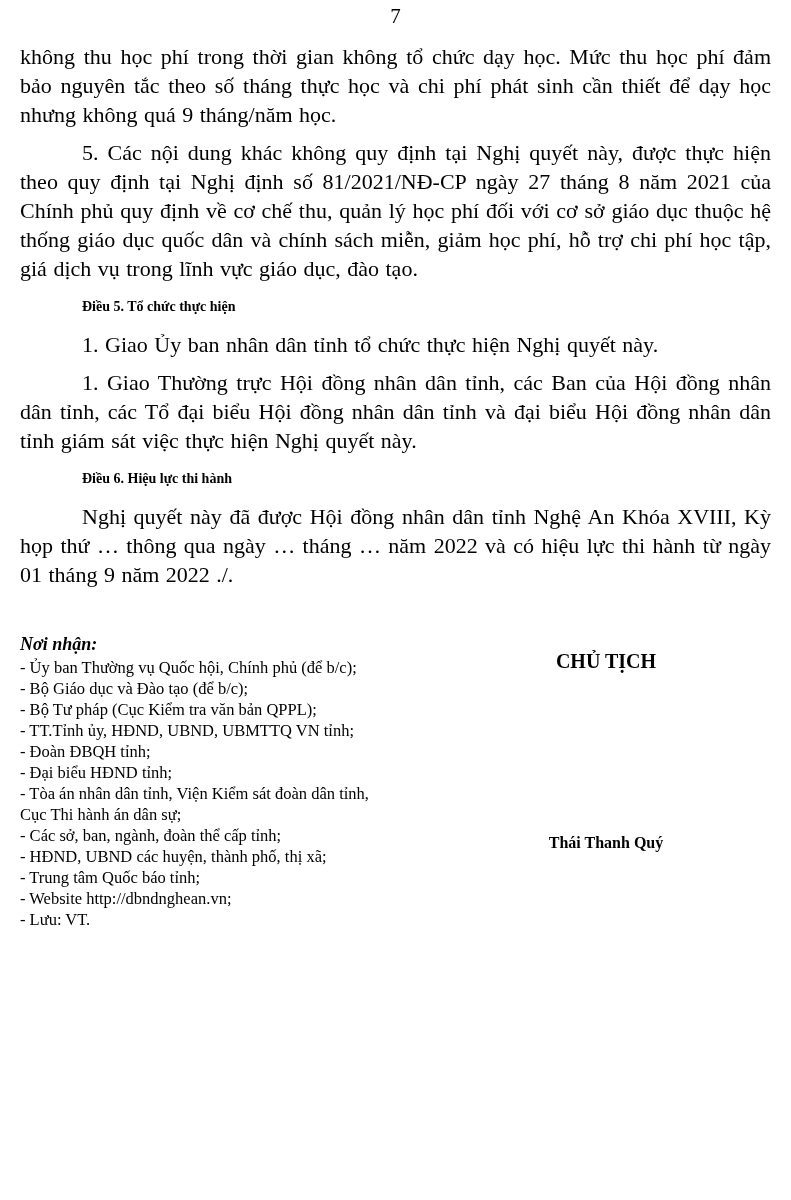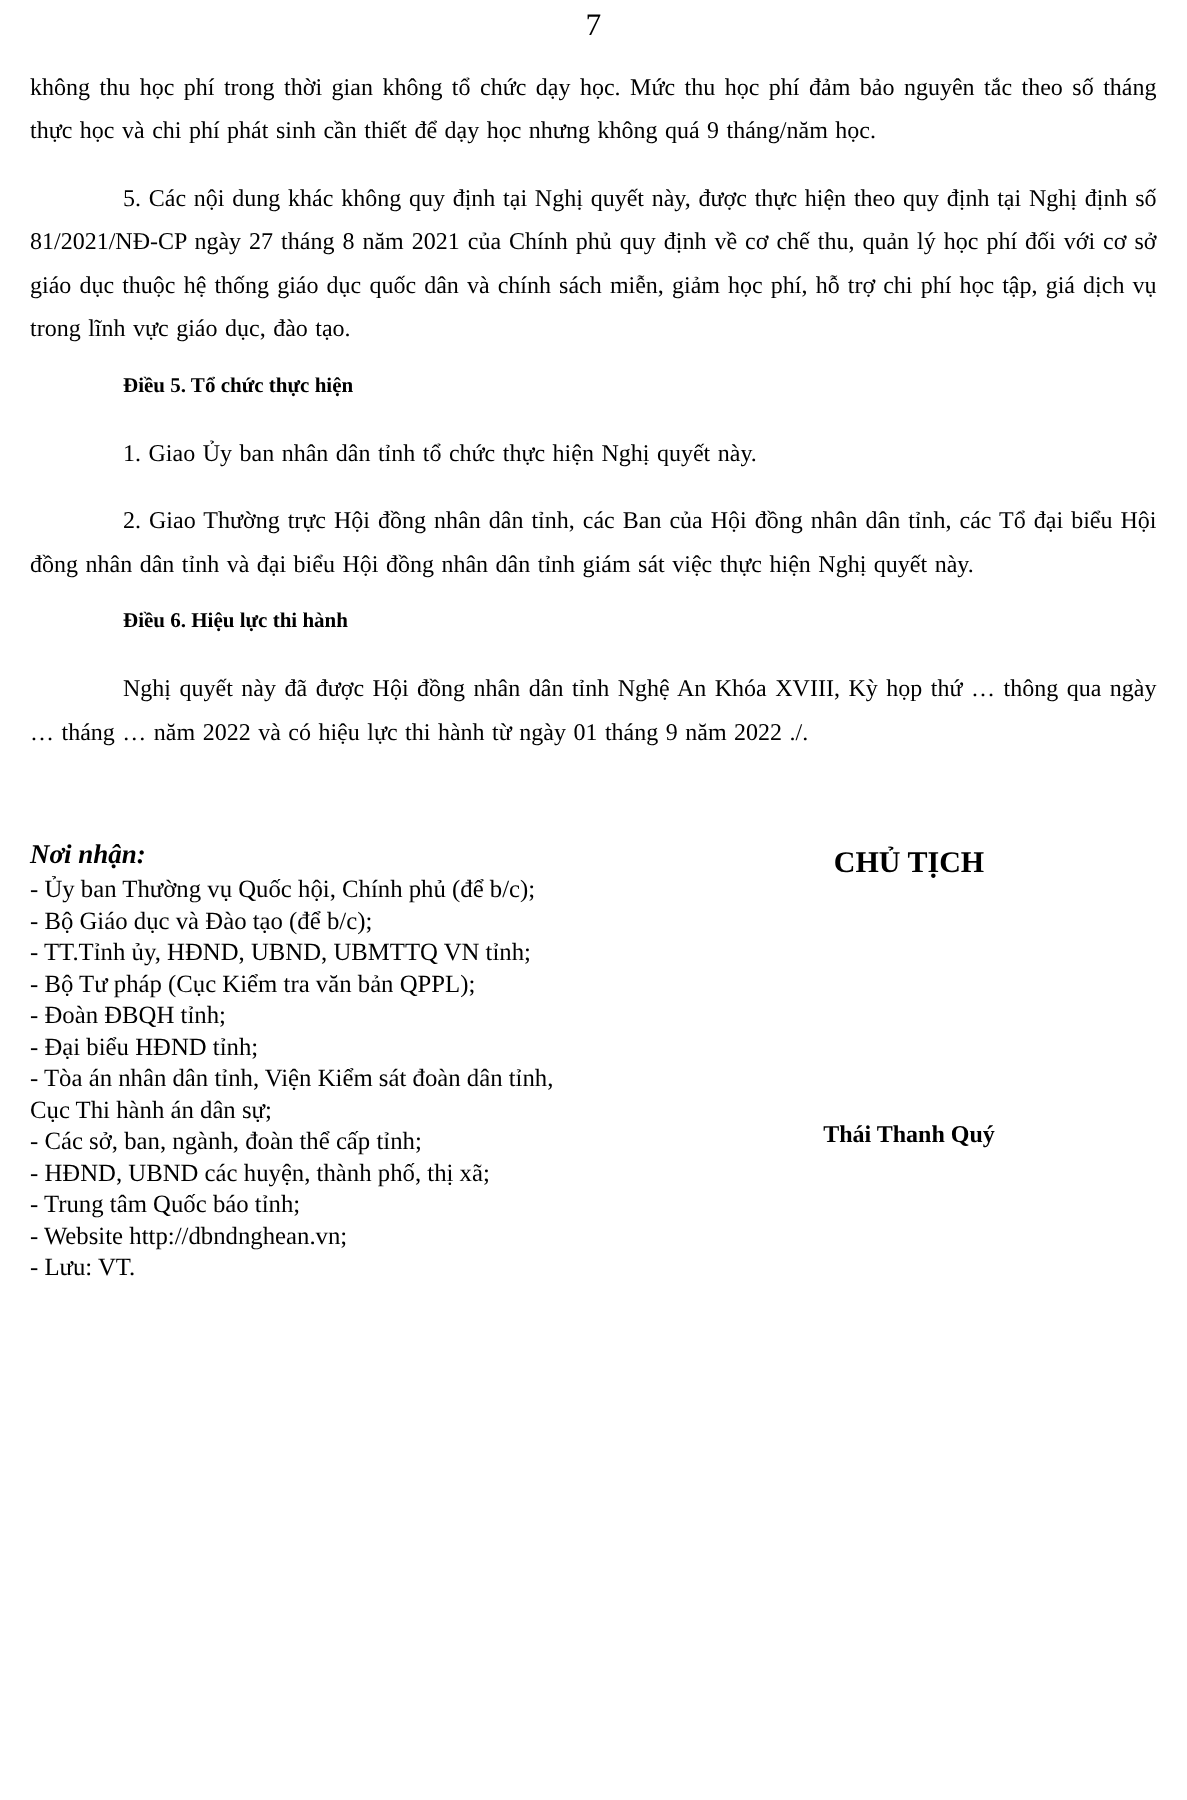--- a/index.html
+++ b/index.html
@@ -18,46 +18,45 @@
     padding: 4px 20px 0 20px;
     overflow: hidden;
   }
   .page-number {
     text-align: center;
     font-size: 21px;
     line-height: 24px;
     margin: 0 0 14px 0;
   }
   .para {
-    font-size: 16px;
+    font-size: 22px;
     line-height: 29px;
     text-align: justify;
     text-indent: 62px;
-    margin: 16px 0 9px 0;
+    margin: 0 0 9px 0;
     word-spacing: 1px;
   }
   .para.no-indent {
     text-indent: 0;
   }
   .heading {
     font-size: 14px;
     line-height: 29px;
     font-weight: bold;
     text-indent: 62px;
     margin: 4px 0 9px 0;
   }
   .footer {
     display: flex;
     flex-direction: row;
     margin-top: 44px;
   }
   .recipients {
     flex: 1 1 auto;
     max-width: 430px;
-    margin-top: 11px;
   }
   .recipients-label {
     font-size: 18px;
     line-height: 22px;
     font-weight: bold;
     font-style: italic;
     margin: 0 0 2px 0;
   }
   .recipient-line {
     font-size: 16.5px;
@@ -85,31 +84,31 @@
 <body>
 
 <div class="page">
 
   <p class="page-number">7</p>
 
   <p class="para no-indent">không thu học phí trong thời gian không tổ chức dạy học. Mức thu học phí đảm bảo nguyên tắc theo số tháng thực học và chi phí phát sinh cần thiết để dạy học nhưng không quá 9 tháng/năm học.</p>
   <p class="para">5. Các nội dung khác không quy định tại Nghị quyết này, được thực hiện theo quy định tại Nghị định số 81/2021/NĐ-CP ngày 27 tháng 8 năm 2021 của Chính phủ quy định về cơ chế thu, quản lý học phí đối với cơ sở giáo dục thuộc hệ thống giáo dục quốc dân và chính sách miễn, giảm học phí, hỗ trợ chi phí học tập, giá dịch vụ trong lĩnh vực giáo dục, đào tạo.</p>
   <p class="heading">Điều 5. Tổ chức thực hiện</p>
   <p class="para">1. Giao Ủy ban nhân dân tỉnh tổ chức thực hiện Nghị quyết này.</p>
-  <p class="para">2. Giao Thường trực Hội đồng nhân dân tỉnh, các Ban của Hội đồng nhân dân tỉnh, các Tổ đại biểu Hội đồng nhân dân tỉnh và đại biểu Hội đồng nhân dân tỉnh giám sát việc thực hiện Nghị quyết này.</p>
+  <p class="para">1. Giao Thường trực Hội đồng nhân dân tỉnh, các Ban của Hội đồng nhân dân tỉnh, các Tổ đại biểu Hội đồng nhân dân tỉnh và đại biểu Hội đồng nhân dân tỉnh giám sát việc thực hiện Nghị quyết này.</p>
   <p class="heading">Điều 6. Hiệu lực thi hành</p>
   <p class="para">Nghị quyết này đã được Hội đồng nhân dân tỉnh Nghệ An Khóa XVIII, Kỳ họp thứ … thông qua ngày … tháng … năm 2022 và có hiệu lực thi hành từ ngày 01 tháng 9 năm 2022 ./.</p>
 
   <div class="footer">
     <div class="recipients">
       <p class="recipients-label">Nơi nhận:</p>
       <div class="recipient-line">- Ủy ban Thường vụ Quốc hội, Chính phủ (để b/c);</div>
       <div class="recipient-line">- Bộ Giáo dục và Đào tạo (để b/c);</div>
+      <div class="recipient-line">- Bộ Tư pháp (Cục Kiểm tra văn bản QPPL);</div>
       <div class="recipient-line">- TT.Tỉnh ủy, HĐND, UBND, UBMTTQ VN tỉnh;</div>
-      <div class="recipient-line">- Bộ Tư pháp (Cục Kiểm tra văn bản QPPL);</div>
       <div class="recipient-line">- Đoàn ĐBQH tỉnh;</div>
       <div class="recipient-line">- Đại biểu HĐND tỉnh;</div>
       <div class="recipient-line">- Tòa án nhân dân tỉnh, Viện Kiểm sát đoàn dân tỉnh,</div>
       <div class="recipient-line">Cục Thi hành án dân sự;</div>
       <div class="recipient-line">- Các sở, ban, ngành, đoàn thể cấp tỉnh;</div>
       <div class="recipient-line">- HĐND, UBND các huyện, thành phố, thị xã;</div>
       <div class="recipient-line">- Trung tâm Quốc báo tỉnh;</div>
       <div class="recipient-line">- Website http://dbndnghean.vn;</div>
       <div class="recipient-line">- Lưu: VT.</div>
     </div>

